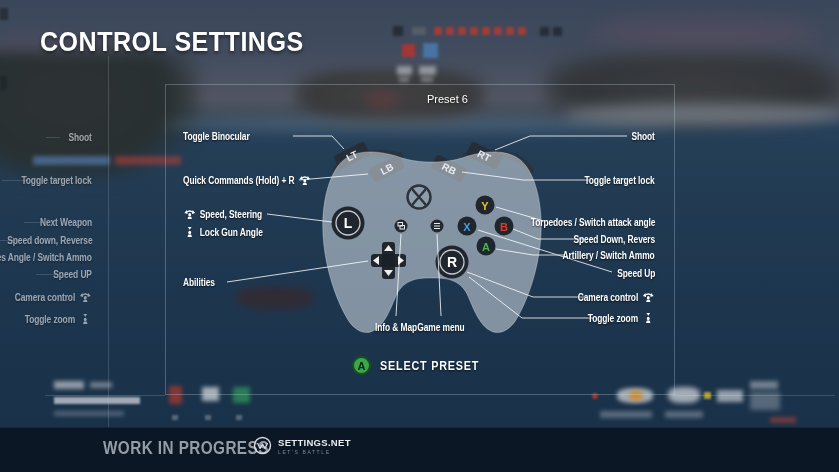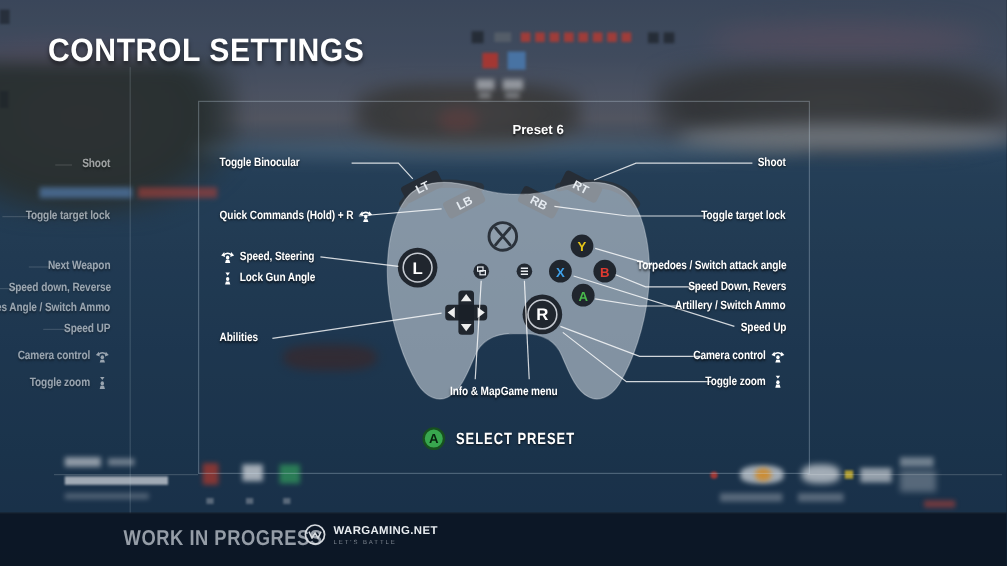--- a/index.html
+++ b/index.html
@@ -9,21 +9,21 @@
       #57606c 24%,#33506a 27%,#2e4b63 32%,#2a465e 45%,#254159 62%,#213c54 80%,#1d374e 100%);}
   .blob{position:absolute;pointer-events:none;}
   .tint{position:absolute;inset:0;background:rgba(12,30,55,.28);}
   .hline{position:absolute;height:1px;background:rgba(255,255,255,.45);}
   .vline{position:absolute;width:1px;background:rgba(200,215,230,.18);}
   .panel-frame{position:absolute;left:165px;top:84px;width:508px;height:309px;
     border:1px solid rgba(210,225,240,.28);}
   .title{position:absolute;left:40px;top:27px;color:#fff;font-size:27px;font-weight:800;
     letter-spacing:.5px;transform:scaleX(.93);transform-origin:left center;
     text-shadow:0 2px 4px rgba(0,0,0,.5);white-space:nowrap;}
-  .preset{position:absolute;left:404px;top:103px;color:#fff;font-size:11px;font-weight:bold;
+  .preset{position:absolute;left:404px;top:93px;color:#fff;font-size:11px;font-weight:normal;
     text-shadow:0 1px 2px rgba(0,0,0,.6);padding-left:23px;}
   .lbl{position:absolute;display:flex;align-items:center;gap:4px;color:#fff;
     font-size:10px;font-weight:bold;letter-spacing:-.1px;white-space:nowrap;
     text-shadow:0 1px 2px rgba(0,0,0,.7);transform:translateY(-50%) scaleX(.84);}
   .lbl-l{transform-origin:left center;}
   .lbl-r{transform-origin:right center;justify-content:flex-end;}
   .lbl-c{transform-origin:center center;}
   .bg-lbl{opacity:.55;}
   .sicon{display:block;}
   .select-row{position:absolute;left:352px;top:356px;display:flex;align-items:center;gap:9px;}
@@ -345,19 +345,19 @@
   </div>
 
   <div class="footer">
     <div class="wip">WORK IN PROGRESS</div>
     <div class="wg">
       <svg width="19" height="19" viewBox="0 0 19 19">
           <circle cx="9.5" cy="9.5" r="8" fill="none" stroke="#d6dadf" stroke-width="1.4"></circle>
           <path d="M4.5 7 L7 12.5 L9.5 8 L12 12.5 L14.5 7" fill="none" stroke="#d6dadf" stroke-width="1.3" stroke-linejoin="round"></path>
         </svg>
       <div class="wg-txt">
-        <span class="wg-name">WARGAMING.NET</span>
+        <span class="wg-name">SETTINGS.NET</span>
         <span class="wg-tag">LET'S BATTLE</span>
       </div>
     </div>
   </div>
 
 </div>
 
 </body></html>

